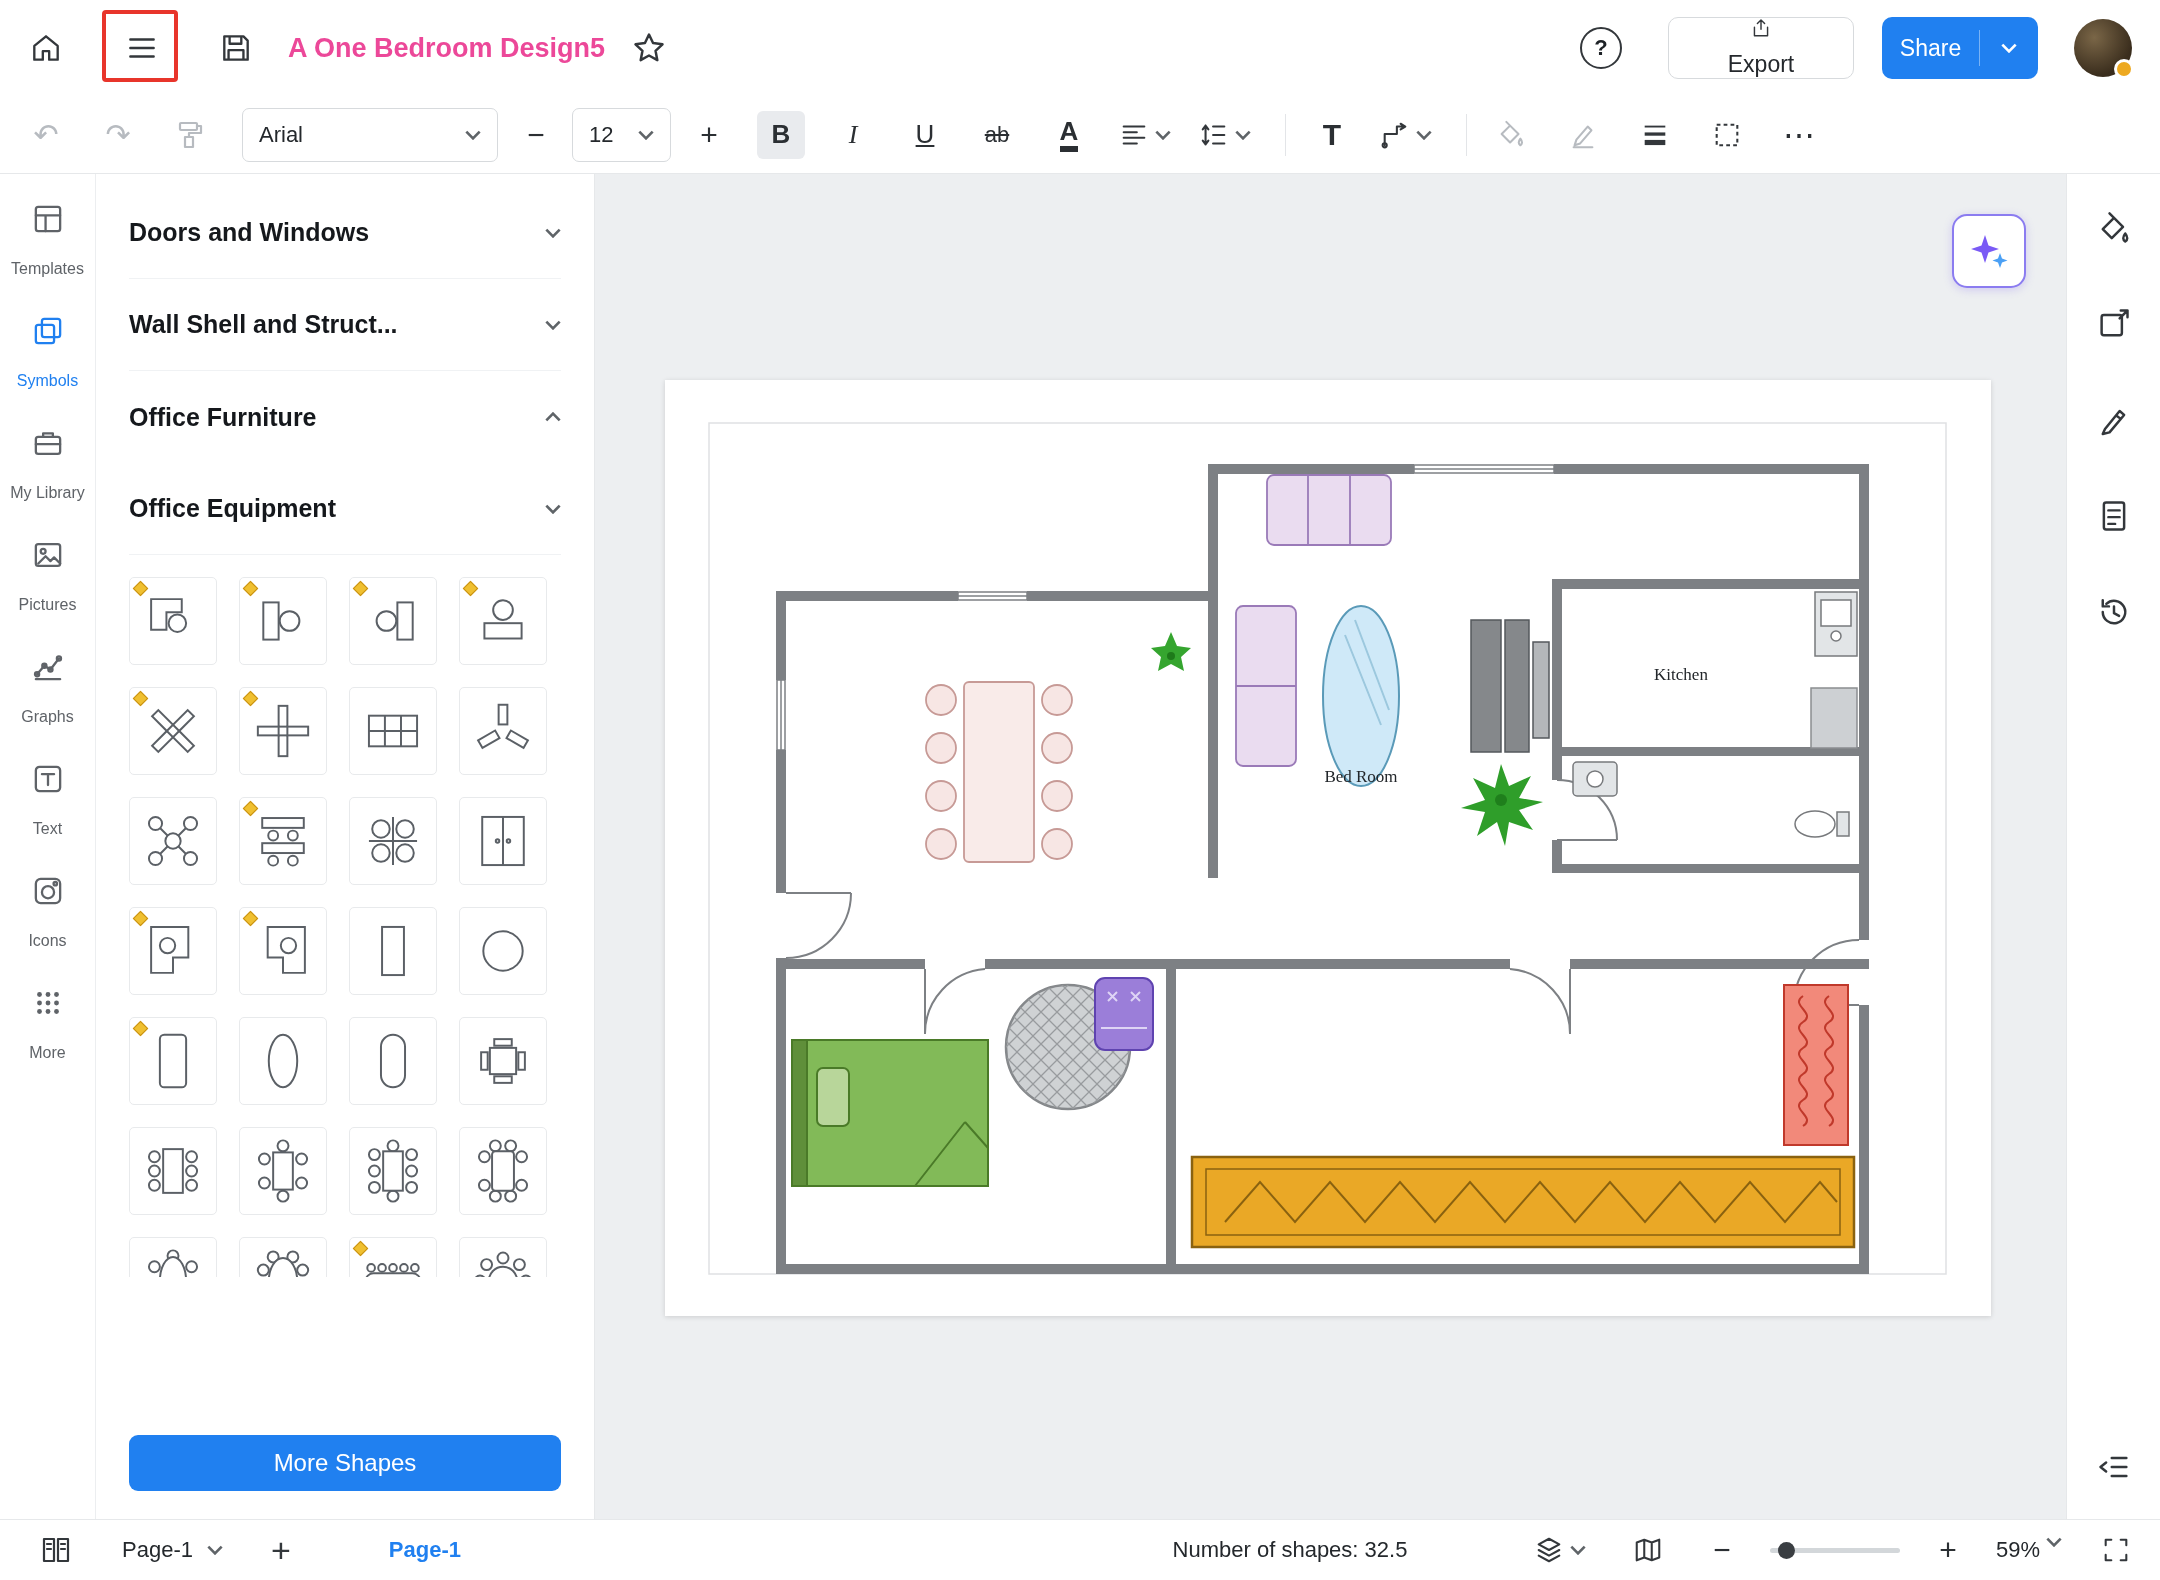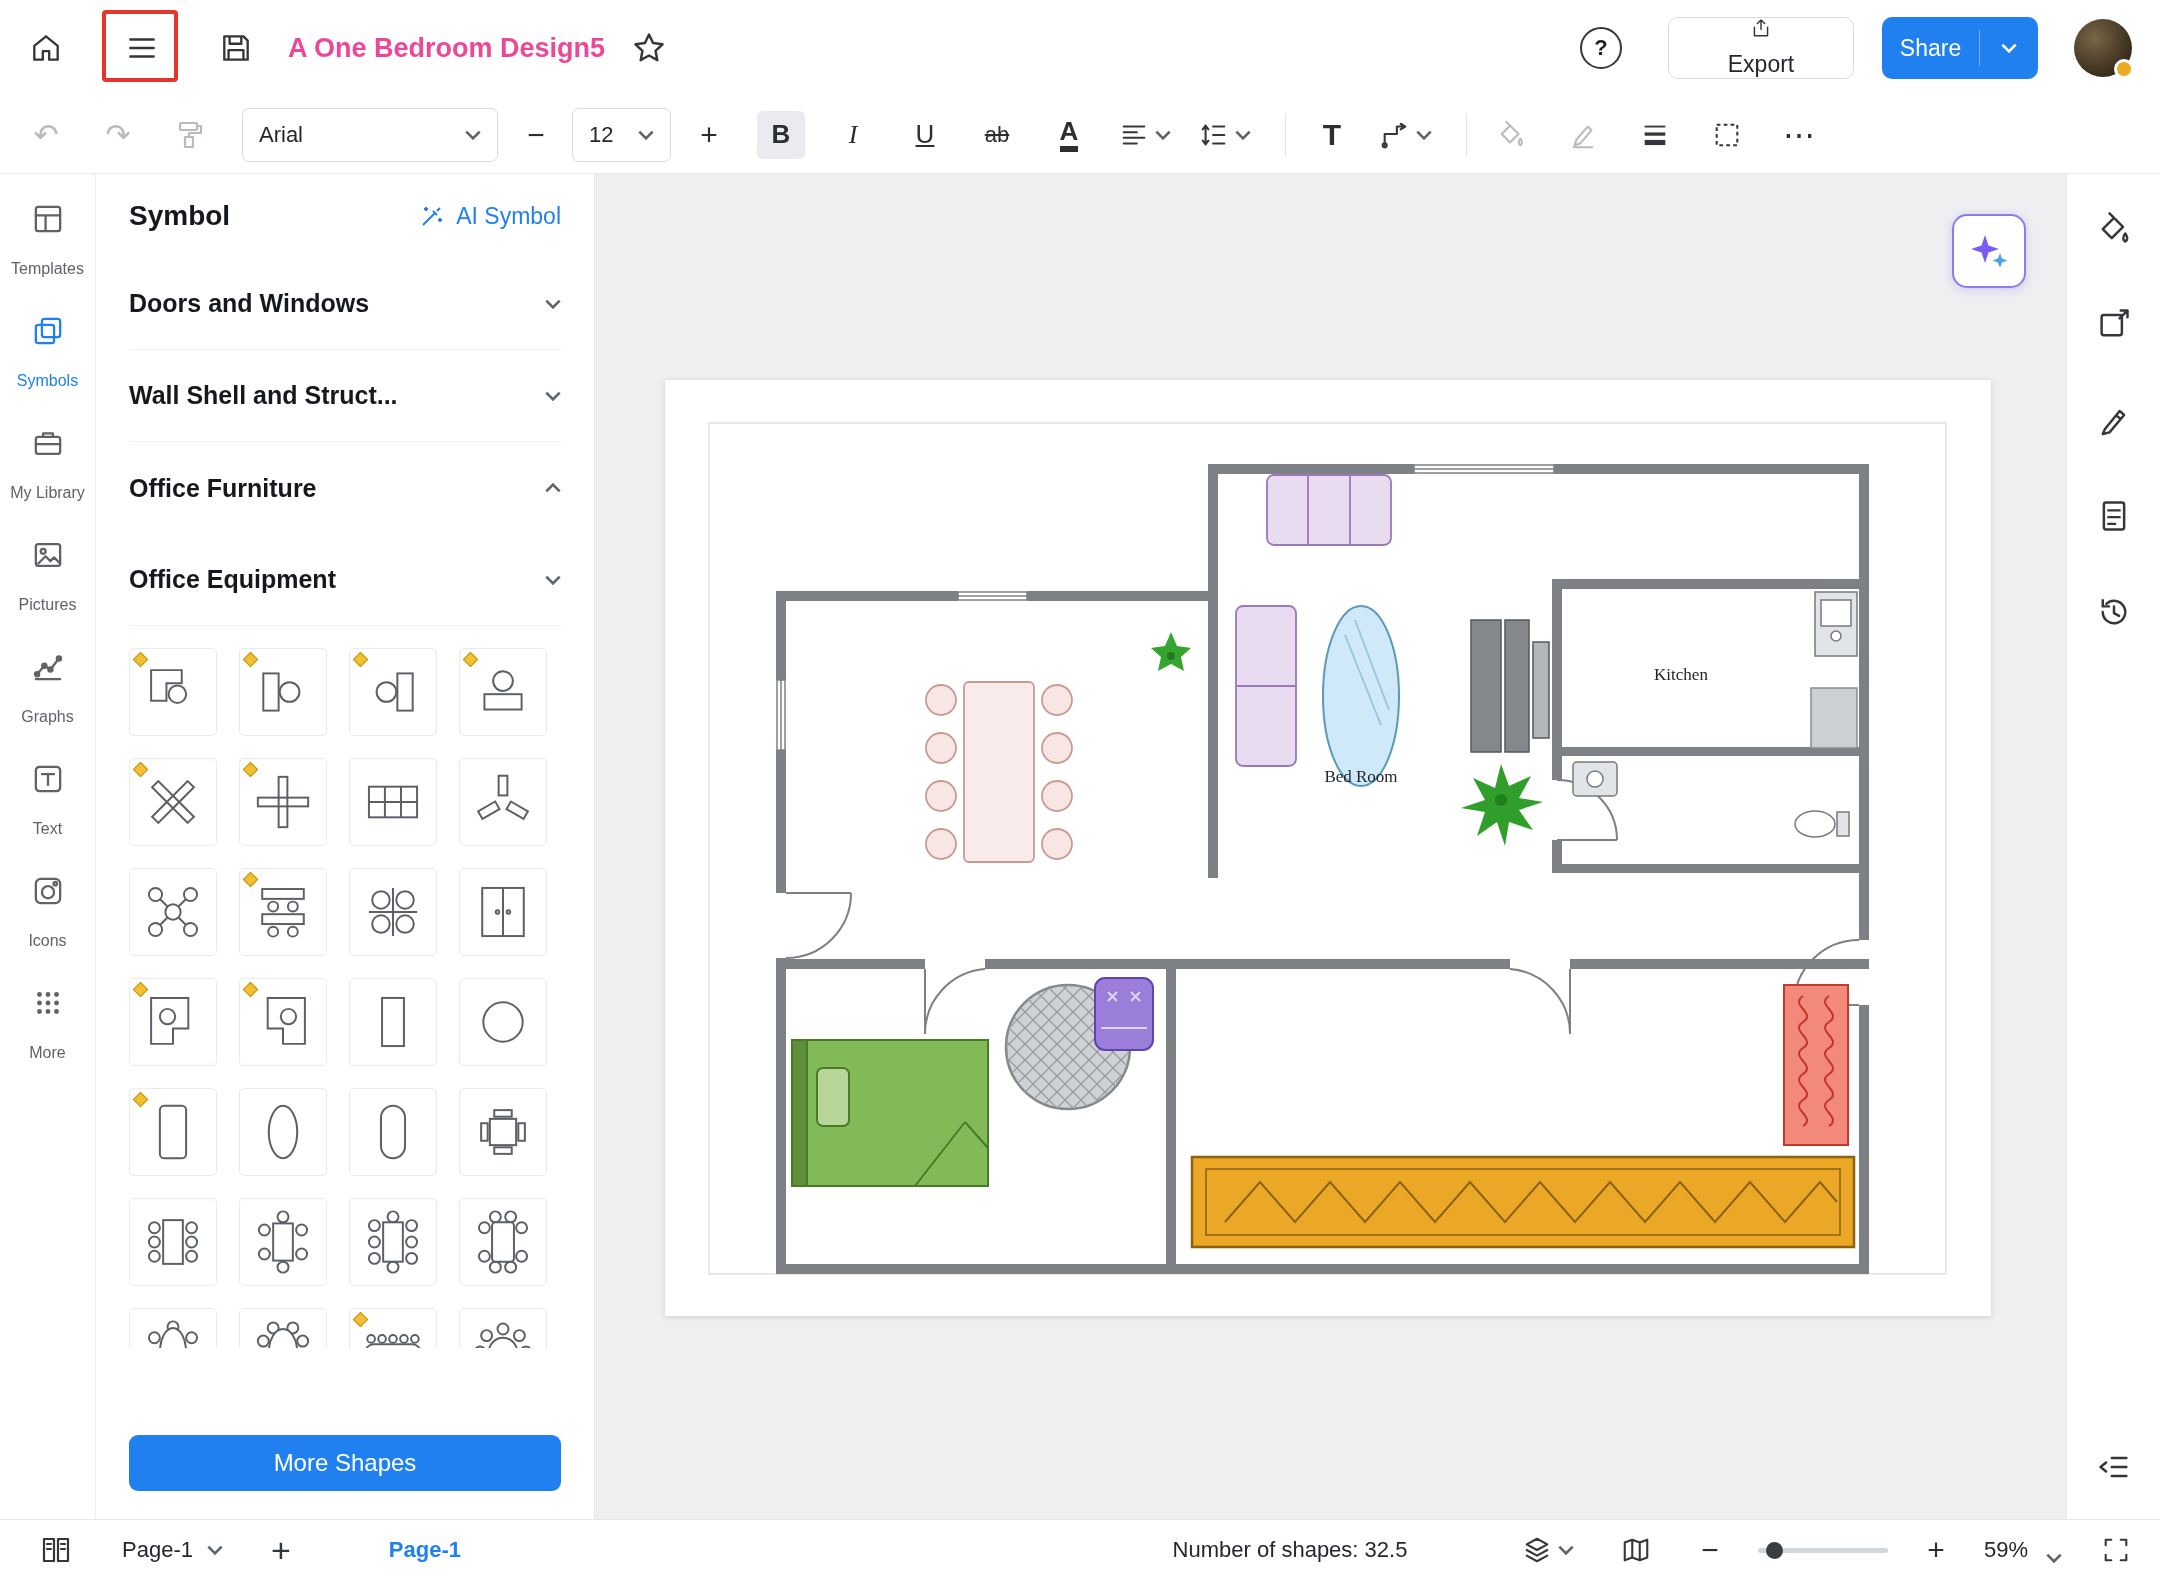--- a/index.html
+++ b/index.html
@@ -125,21 +125,21 @@
   .page-select { display:flex; align-items:center; gap:14px; font-size:22px; color:#24282c;
     cursor:pointer; padding:6px 10px; }
   .bb-plus { font-size:34px; color:#33373b; cursor:pointer; padding:0 8px; }
   .page-tab { margin-left:60px; font-size:22px; color:#2080f0; font-weight:700; cursor:pointer; }
   .shapes-count { position:absolute; left:50%; transform:translateX(-50%); margin-left:210px;
     font-size:22px; color:#24282c; }
   .bb-right { position:absolute; right:18px; display:flex; align-items:center; gap:28px; }
   .slider-track { width:130px; height:5px; background:#d3d7da; border-radius:3px; position:relative; cursor:pointer; }
   .slider-knob { position:absolute; left:8px; top:-6px; width:17px; height:17px; border-radius:50%;
     background:#3a3e42; cursor:pointer; }
-  .zoom-label { display:flex; align-items:flex-end; gap:18px; font-size:22px; color:#24282c; cursor:pointer; }
+  .zoom-label { display:flex; align-items:flex-start; gap:6px; font-size:22px; color:#24282c; cursor:pointer; }
 </style>
 </head>
 <body>
 
 <div class="header">
   <div class="icon-btn home-btn">
     <svg class="ic" width="34" height="34" viewBox="0 0 32 32">
       <path d="M5 14 L16 5 L27 14 V27 H19 V19 H13 V27 H5 Z"></path>
       </svg>
   </div>
@@ -340,29 +340,20 @@
         <circle cx="21" cy="14" r="2"></circle>
       <circle cx="7" cy="21" r="2"></circle>
         <circle cx="14" cy="21" r="2"></circle>
         <circle cx="21" cy="21" r="2"></circle>
       </svg>
     <span class="nav-label">More</span>
   </div>
 </div>
 
 <div class="symbol-panel">
-  <div class="panel-header">
-    <span class="panel-title">Symbol</span>
-    <span class="ai-symbol">
-      <svg viewBox="0 0 28 28">
-          <path d="M5 23 L17 11 m2-2 3-3 M15 9 l4 4 M8 5 v4 M6 7 h4 M22 16 v4 M20 18 h4"></path>
-        </svg>
-      <span>AI Symbol</span>
-    </span>
-  </div>
 
   <div class="section-row">
     <span class="section-label">Doors and Windows</span>
     <svg class="chev" viewBox="0 0 12 7">
         <path d="M1 1l5 5 5-5"></path>
       </svg>
   </div>
   <div class="section-row">
     <span class="section-label">Wall Shell and Struct...</span>
     <svg class="chev" viewBox="0 0 12 7">

